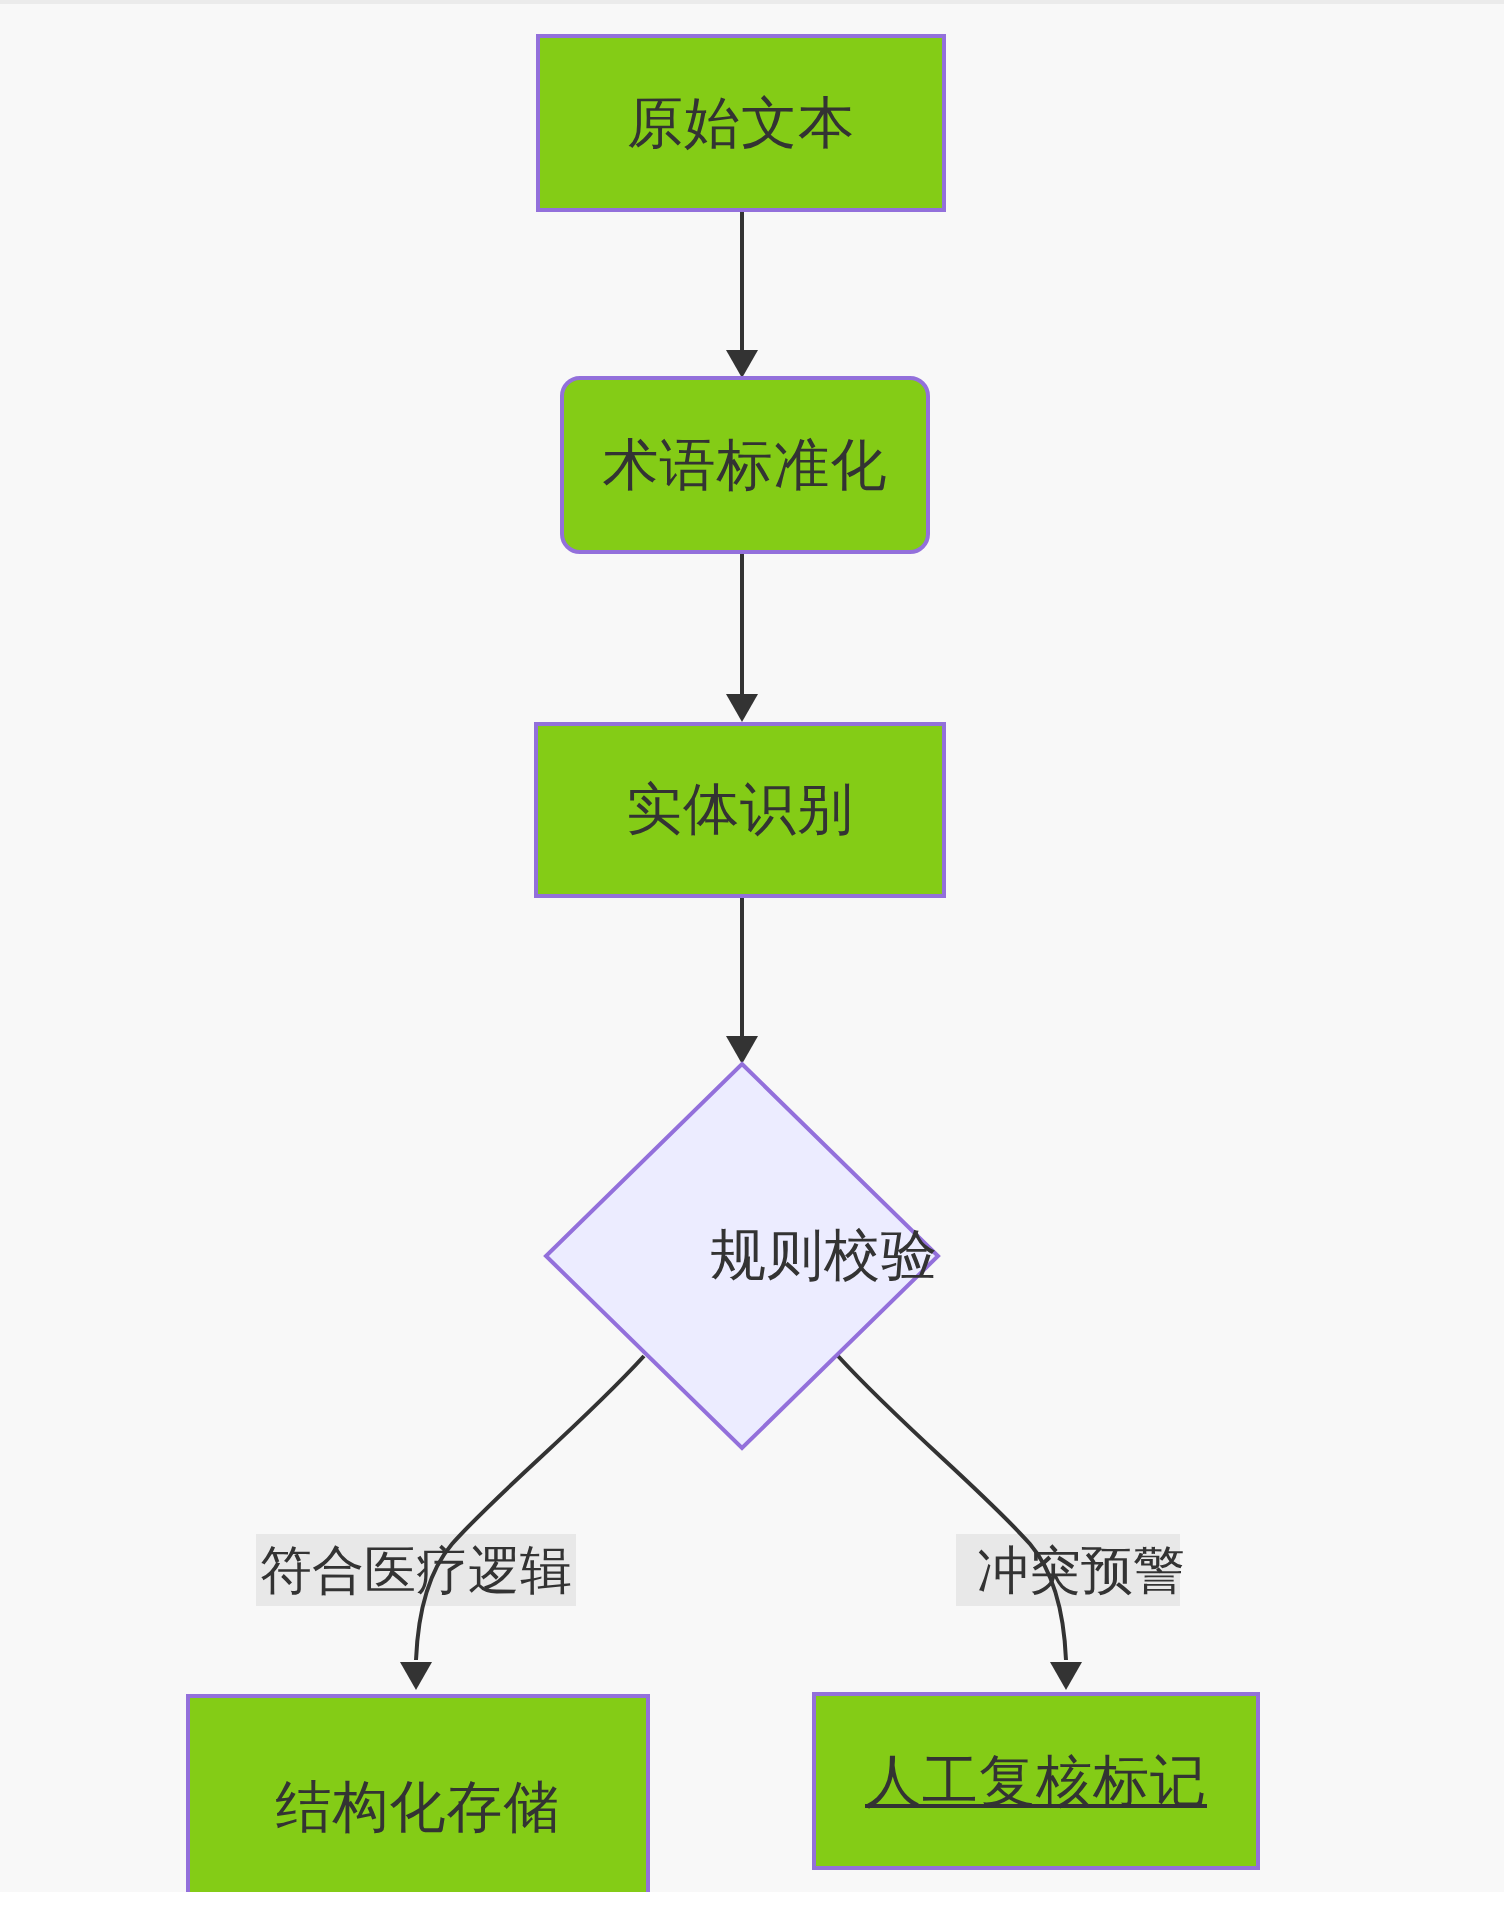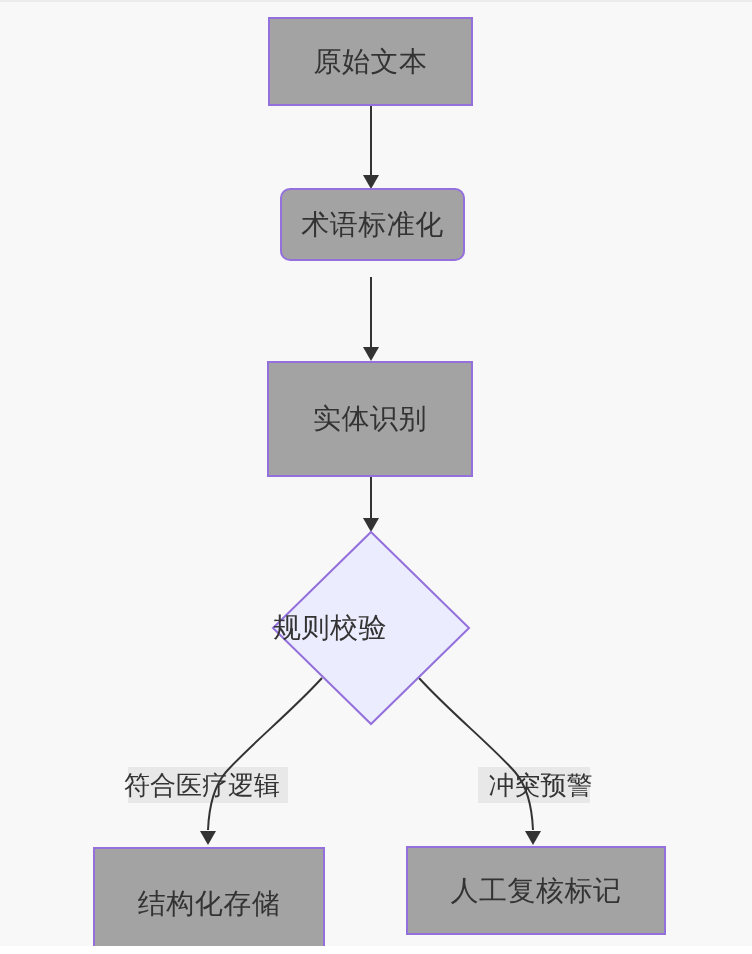--- a/index.html
+++ b/index.html
@@ -18,50 +18,50 @@
     background: #ffffff;
   }
 
   svg.edges {
     position: absolute; left: 0; top: 0; width: 752px; height: 954px;
   }
 
   .node {
     position: absolute;
     display: flex; align-items: center; justify-content: center;
-    background: #a3a3a3;
+    background: #84cc16;
     border: 2px solid #9370DB;
     color: #333333;
     font-size: 28px;
     line-height: 1;
     letter-spacing: 0.5px;
     white-space: nowrap;
   }
   .node.rounded { border-radius: 10px; }
 
   .node-raw      { left: 268px; top: 17px;  width: 205px; height: 89px; }
-  .node-term     { left: 280px; top: 188px; width: 185px; height: 73px; }
-  .node-entity   { left: 267px; top: 361px; width: 206px; height: 116px; }
+  .node-term     { left: 280px; top: 188px; width: 185px; height: 89px; }
+  .node-entity   { left: 267px; top: 361px; width: 206px; height: 88px; }
   .node-storage  { left: 93px;  top: 847px; width: 232px; height: 114px; }
-  .node-review   { left: 406px; top: 846px; width: 260px; height: 89px; }
+  .node-review   { left: 406px; top: 846px; width: 224px; height: 89px; text-decoration: underline; }
 
   .diamond-label {
     position: absolute; left: 273px; top: 532px; width: 196px; height: 192px;
-    display: flex; align-items: center; justify-content: flex-start;
+    display: flex; align-items: center; justify-content: flex-end;
     color: #333333; font-size: 28px; letter-spacing: 0.5px;
     white-space: nowrap; pointer-events: none;
   }
 
   .edge-label {
     position: absolute;
     display: flex; align-items: center; justify-content: center;
     color: #333333; font-size: 26px; line-height: 1;
     white-space: nowrap;
   }
-  .edge-label-left  { left: 128px; top: 766px; width: 148px; height: 38px; justify-content: center; }
+  .edge-label-left  { left: 128px; top: 766px; width: 160px; height: 38px; justify-content: center; }
   .edge-label-right { left: 478px; top: 766px; width: 125px; height: 38px; }
 </style>
 </head>
 <body>
 
 <div class="top-edge"></div>
 
 <svg class="edges" viewBox="0 0 752 954">
 
   <rect x="128" y="767" width="160" height="36" fill="#e8e8e8"></rect>

